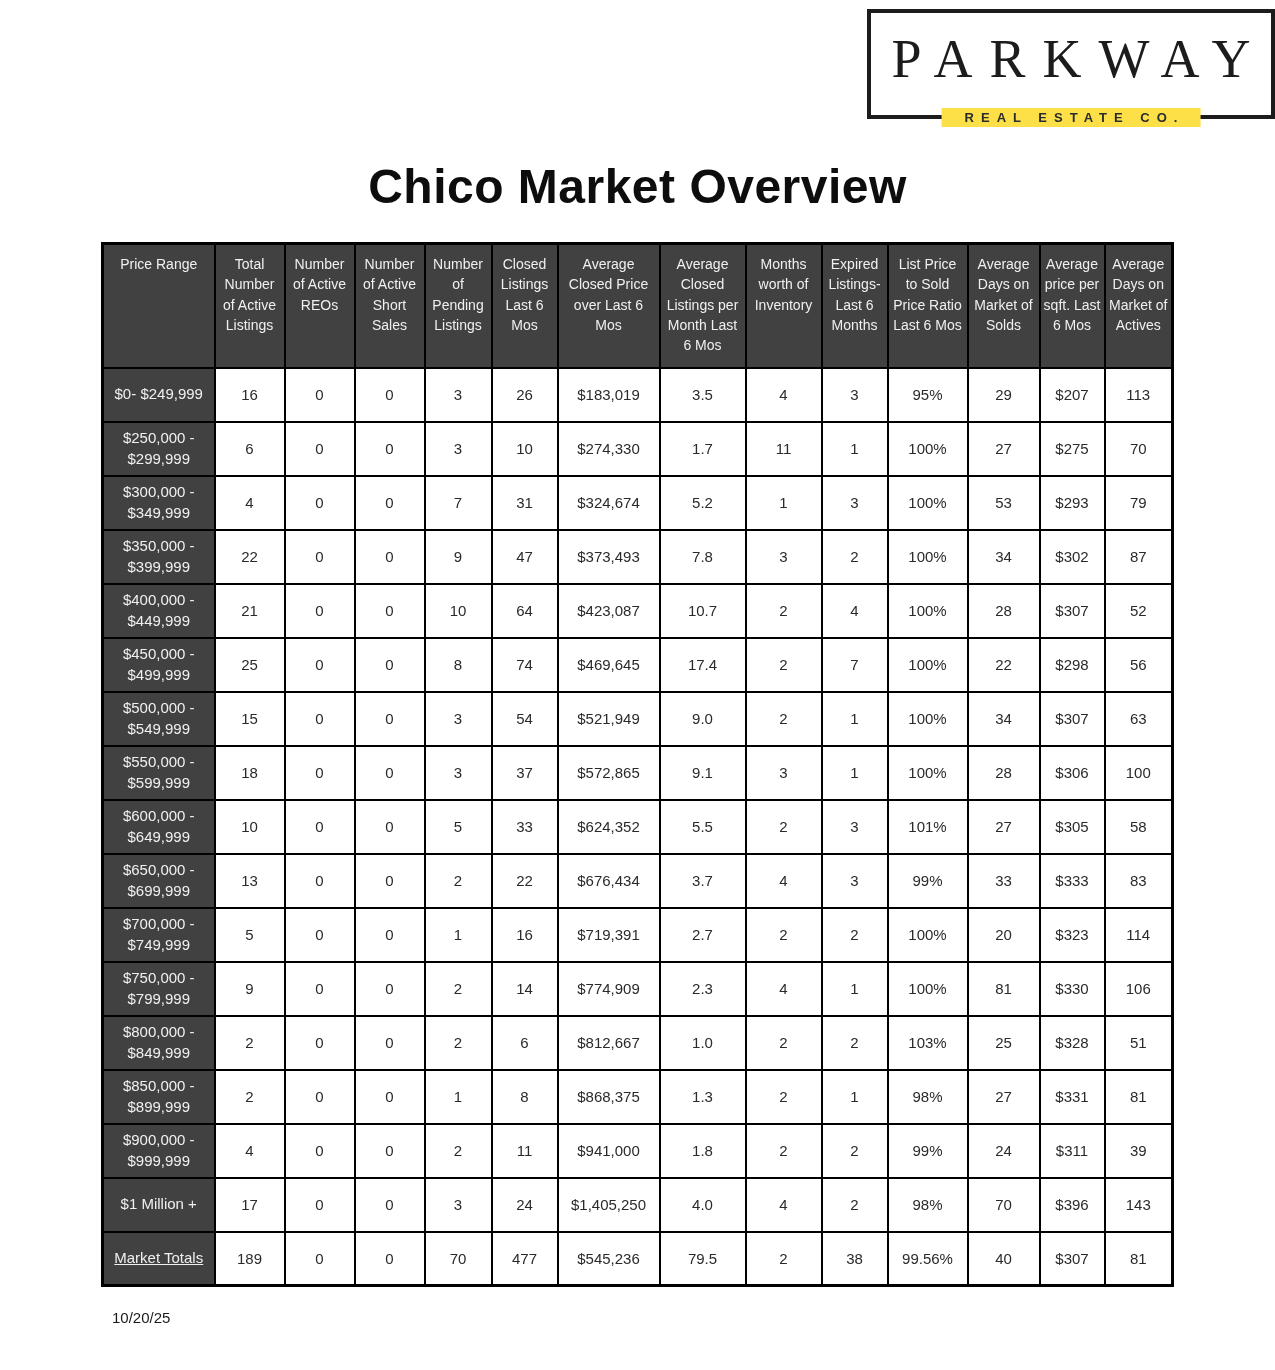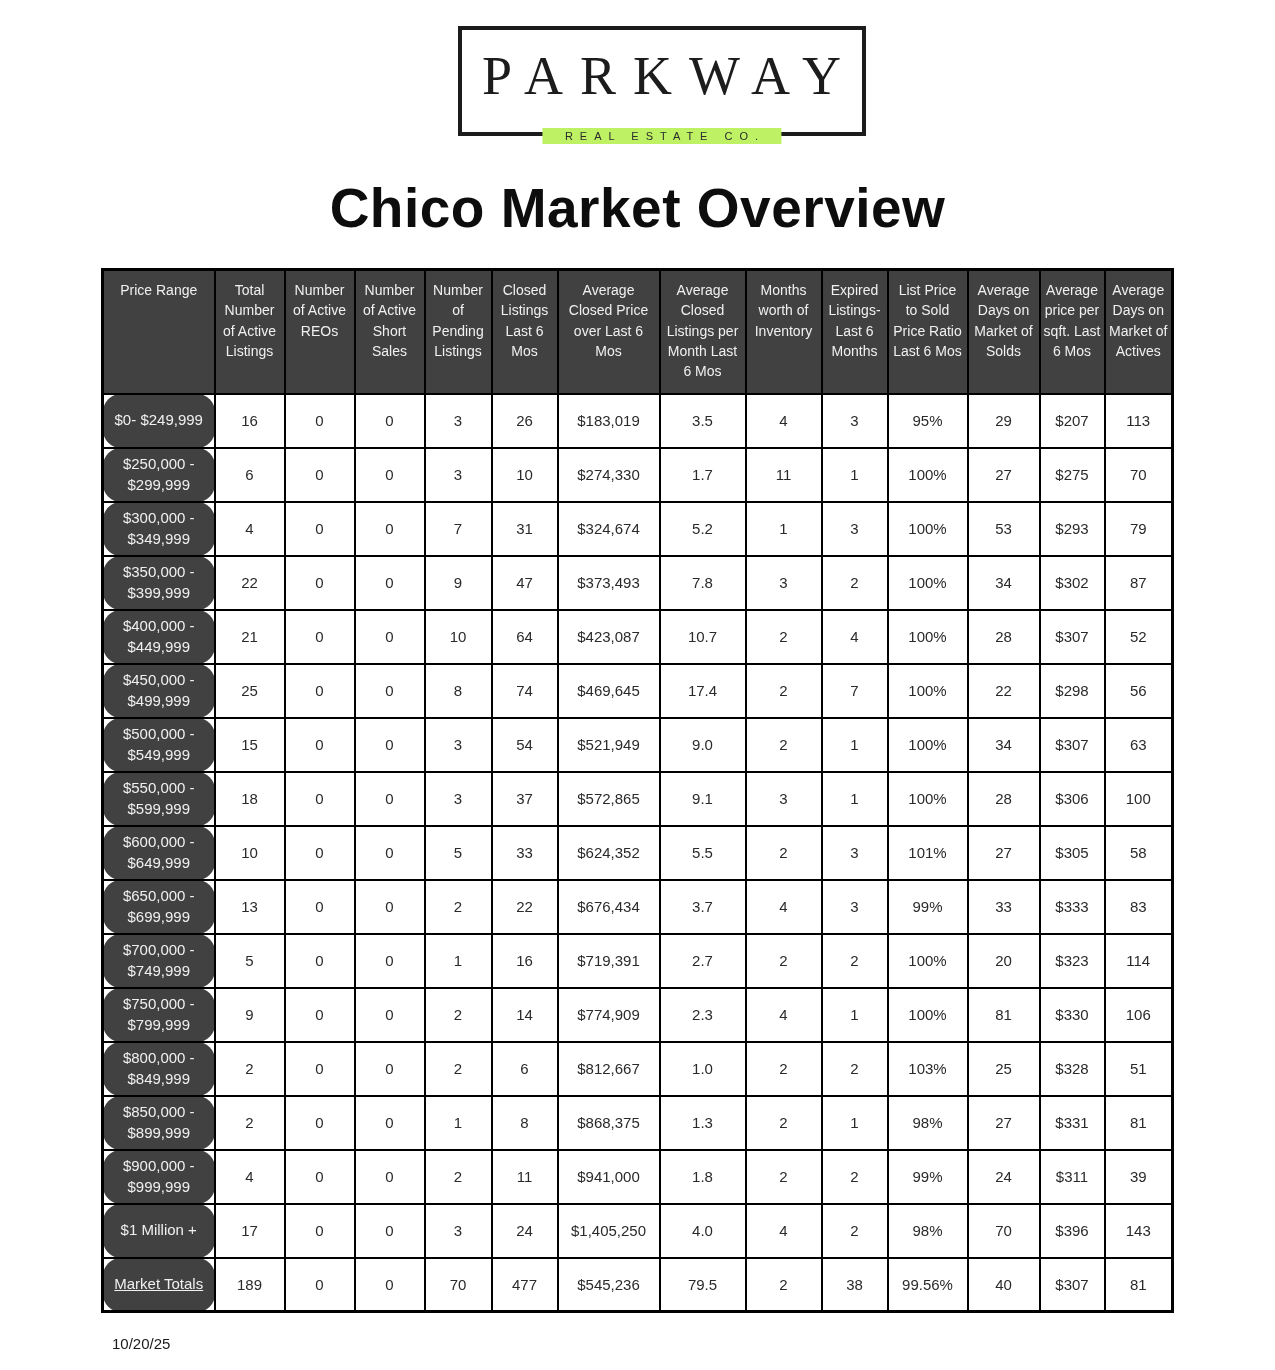--- a/index.html
+++ b/index.html
@@ -6,23 +6,23 @@
   html, body { background: #ffffff; }
   body {
     width: 1275px;
     min-height: 1370px;
     font-family: "Liberation Sans", sans-serif;
     color: #222;
   }
 
   
   .logo-wrap {
-    padding-top: 26px;
+    padding-top: 9px;
     display: flex;
-    justify-content: center;
+    justify-content: flex-end;
     margin-left: 48px;
   }
   .logo-box {
     position: relative;
     width: 408px;
     height: 110px;
     border: 4px solid #1c1c1c;
     display: flex;
     align-items: center;
     justify-content: center;
@@ -35,35 +35,35 @@
     letter-spacing: 17px;
     text-indent: 17px;
     padding-bottom: 10px;
     white-space: nowrap;
   }
   .logo-tagline {
     position: absolute;
     left: 50%;
     bottom: -12px;
     transform: translateX(-50%);
-    background: #bef264;
+    background: #fde047;
     padding: 2px 16px;
-    font-size: 11px;
-    font-weight: normal;
+    font-size: 13px;
+    font-weight: bold;
     letter-spacing: 7px;
     text-indent: 7px;
     color: #2b2b2b;
     white-space: nowrap;
   }
 
   
   .page-title {
     margin-top: 40px;
     text-align: center;
-    font-size: 55px;
+    font-size: 48px;
     font-weight: bold;
     letter-spacing: 0.5px;
     color: #0d0d0d;
   }
 
   
   .table-wrap {
     margin-top: 28px;
     display: flex;
     justify-content: center;
@@ -91,21 +91,20 @@
   }
   tbody th.rowlabel {
     background: #414141;
     color: #f0f0f0;
     font-weight: normal;
     font-size: 15px;
     line-height: 1.35;
     text-align: center;
     vertical-align: middle;
     padding: 2px 6px;
-    border-radius: 18px;
   }
   tbody td {
     background: #ffffff;
     color: #2a2a2a;
     font-size: 15px;
     text-align: center;
     vertical-align: middle;
     height: 54px;
     padding: 2px;
   }

